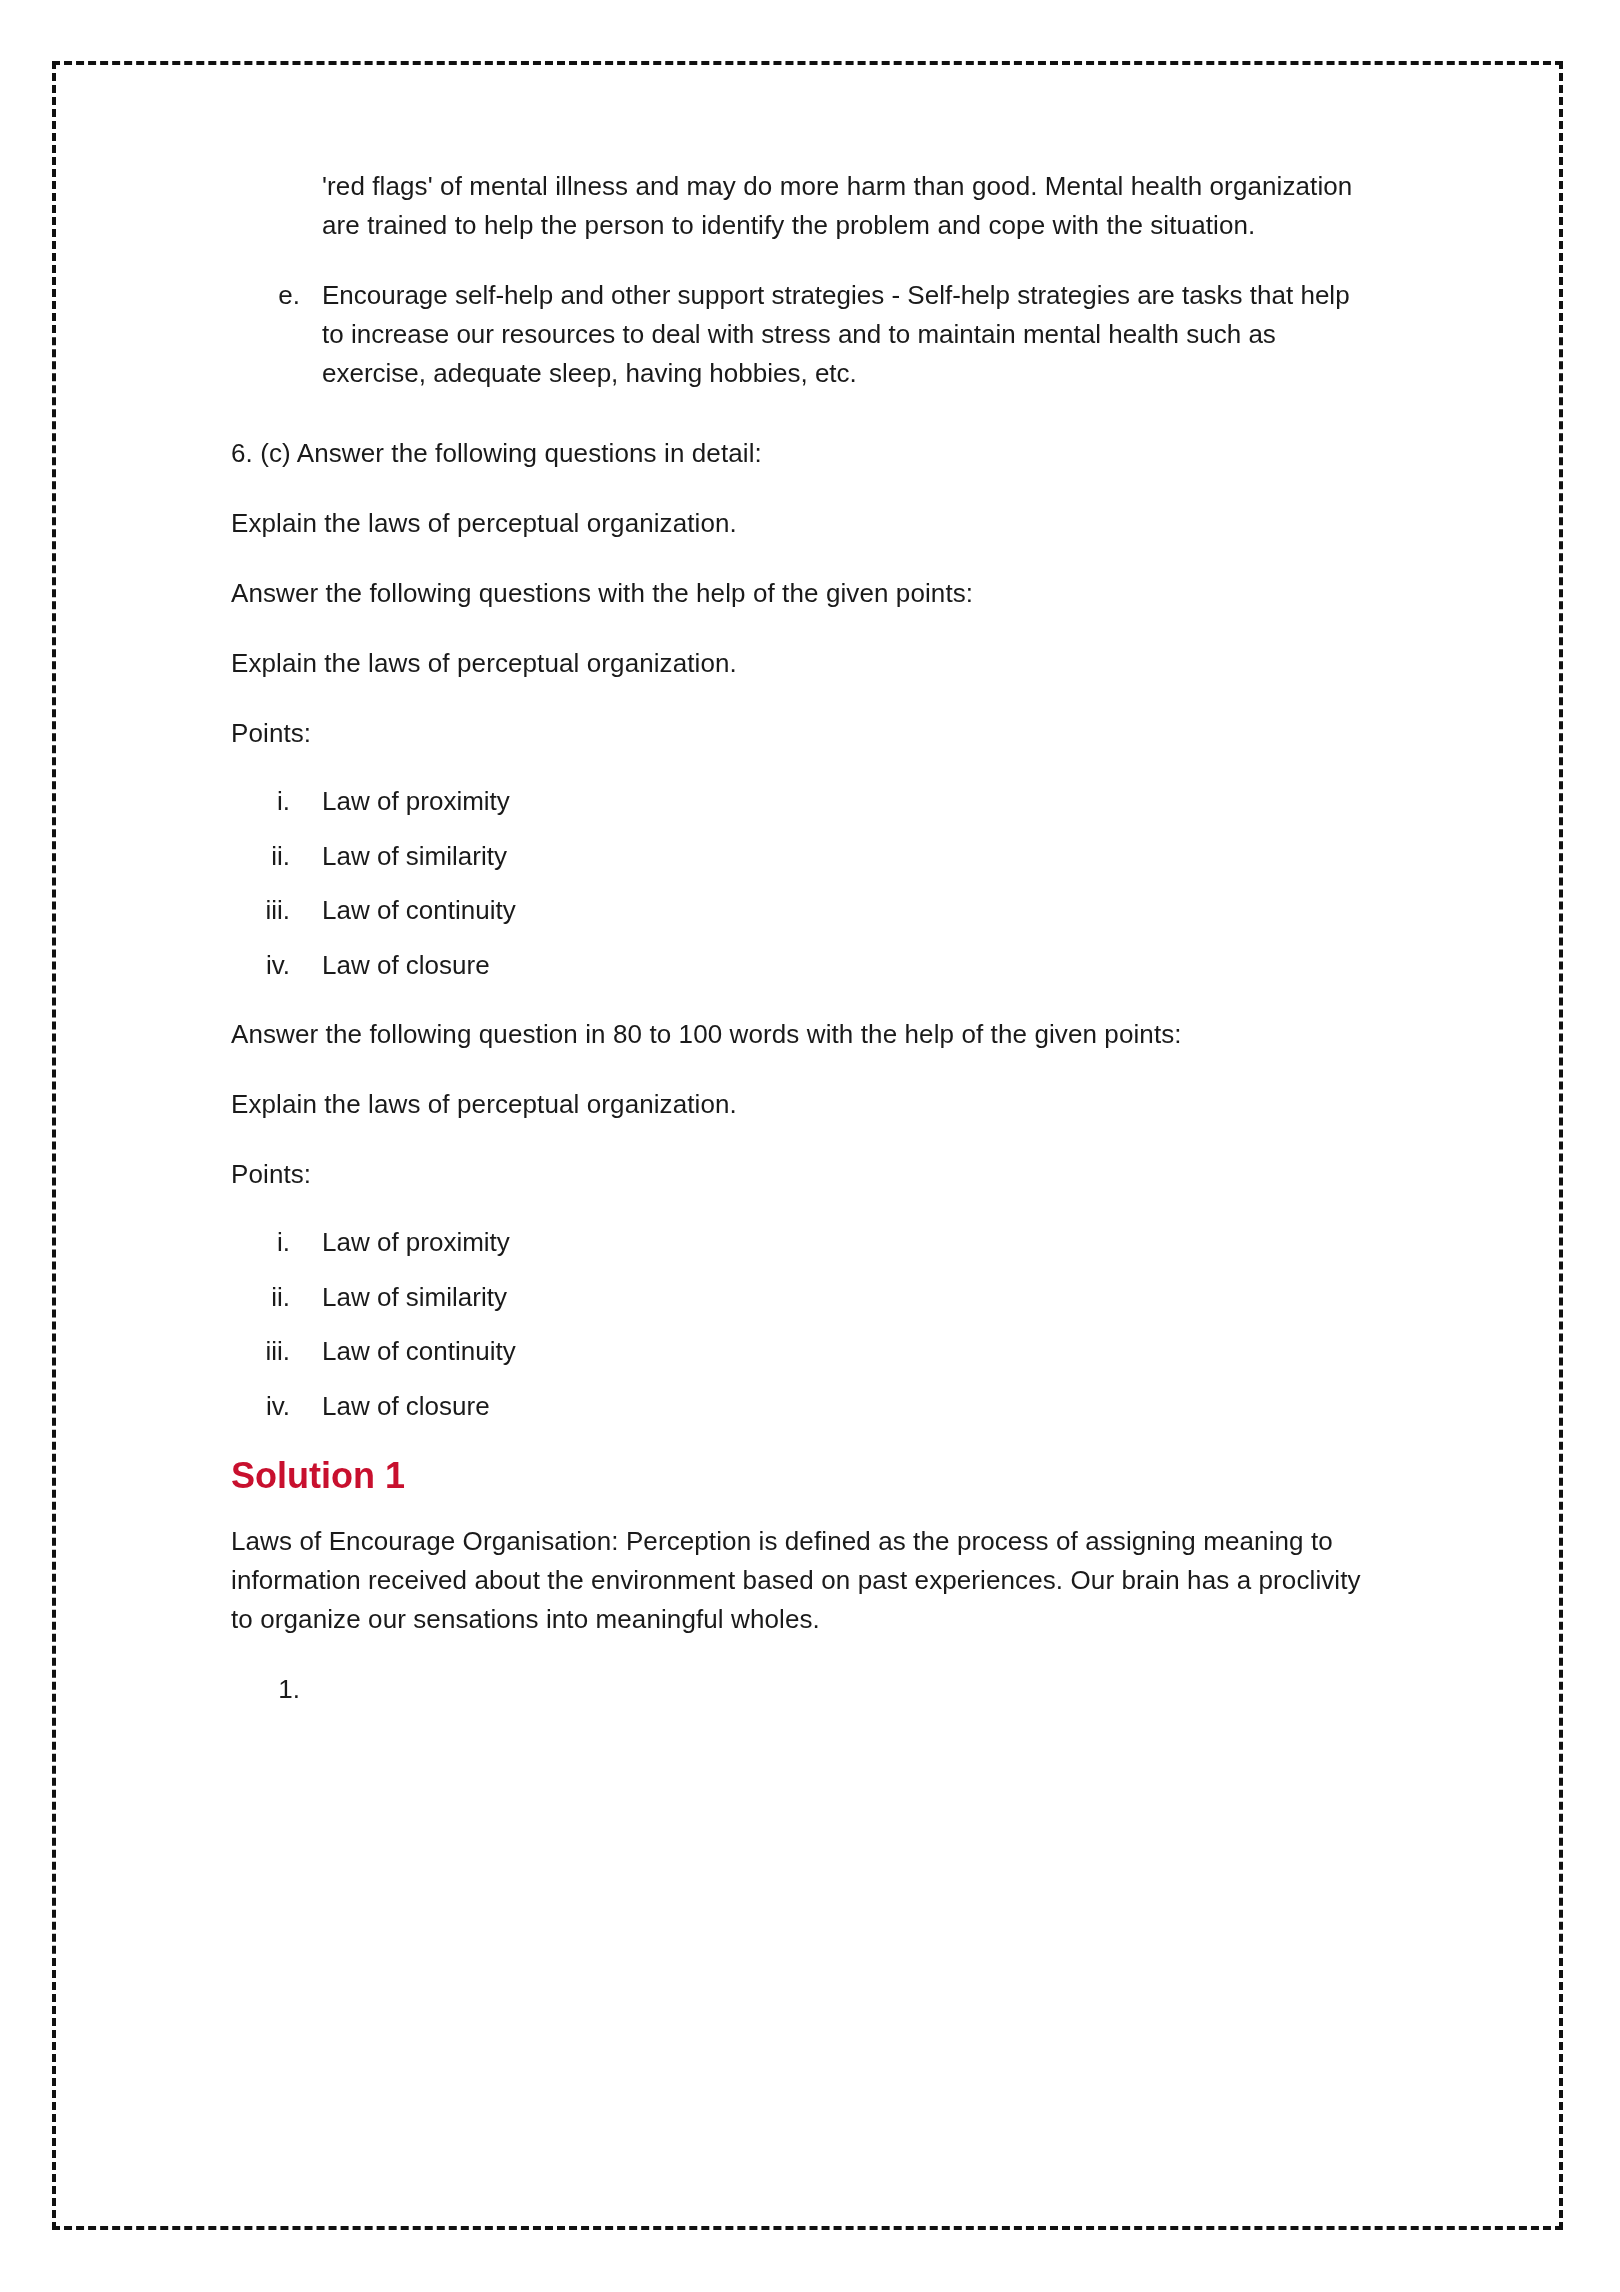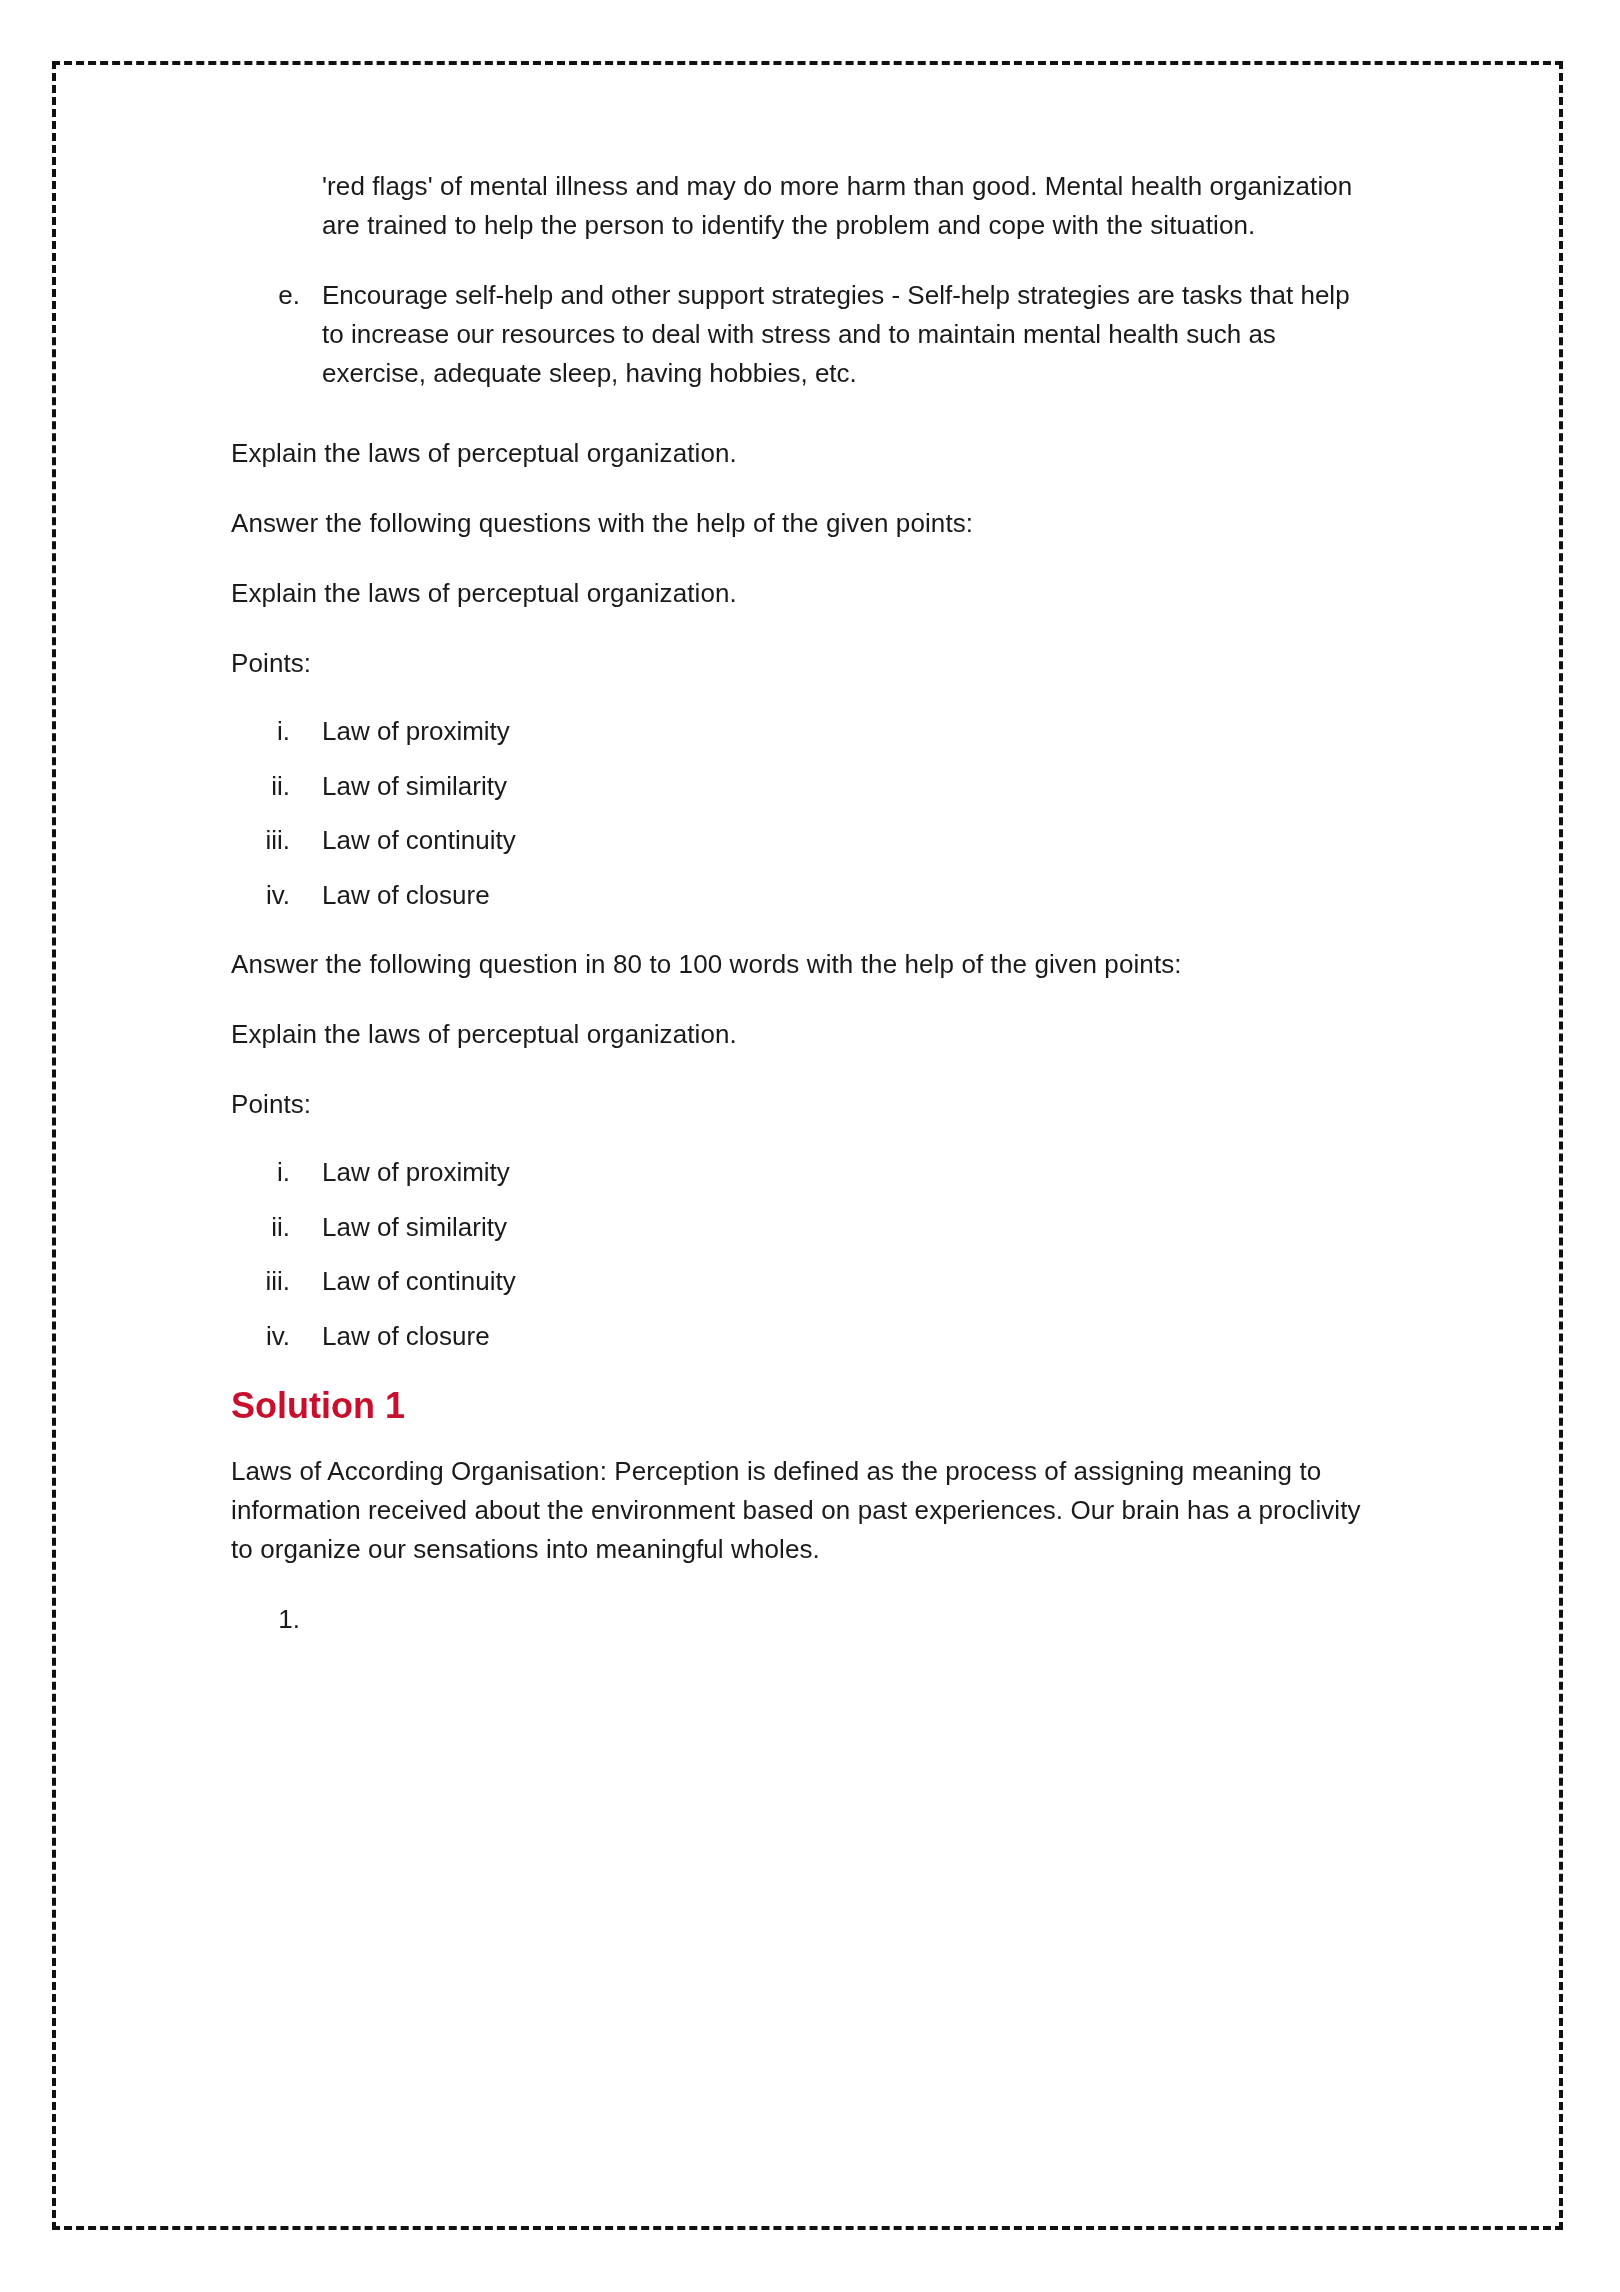--- a/index.html
+++ b/index.html
@@ -106,20 +106,21 @@
 
     <p class="para indent-body">'red flags' of mental illness and may do more harm than good. Mental health organization are trained to help the person to identify the problem and cope with the situation.</p>
 
     <div class="list-row">
       <span class="marker">e.</span>
       <span><span class="bold">Encourage self-help and other support strategies -</span><span> Self-help strategies are tasks that help to increase our resources to deal with stress and to maintain mental health such as exercise, adequate sleep, having hobbies, etc.</span></span>
     </div>
 
     <div class="spacer-sm"></div>
 
+    <p class="para"><span class="bold">6. (c)</span><span> Answer the following questions in detail:</span></p>
 
     <p class="para">Explain the laws of perceptual organization.</p>
 
     <p class="para">Answer the following questions with the help of the given points:</p>
 
     <p class="para">Explain the laws of perceptual organization.</p>
 
     <p class="para tight">Points:</p>
 
     <div class="roman-list">
@@ -161,21 +162,21 @@
         <span>Law of continuity</span>
       </div>
       <div class="roman-row">
         <span class="marker">iv.</span>
         <span>Law of closure</span>
       </div>
     </div>
 
     <p class="solution-heading" id="solution-heading" style="color: rgb(200, 16, 46);">Solution 1</p>
 
-    <p class="para"><span class="bold">Laws of According Organisation:</span><span> Perception is defined as the process of assigning meaning to information received about the environment based on past experiences. Our brain has a proclivity to organize our sensations into meaningful wholes.</span></p>
+    <p class="para"><span class="bold">Laws of Encourage Organisation:</span><span> Perception is defined as the process of assigning meaning to information received about the environment based on past experiences. Our brain has a proclivity to organize our sensations into meaningful wholes.</span></p>
 
     <div class="list-row">
       <span class="marker">1.</span>
     </div>
 
   </div>
 </div>
 
 
 </body></html>

